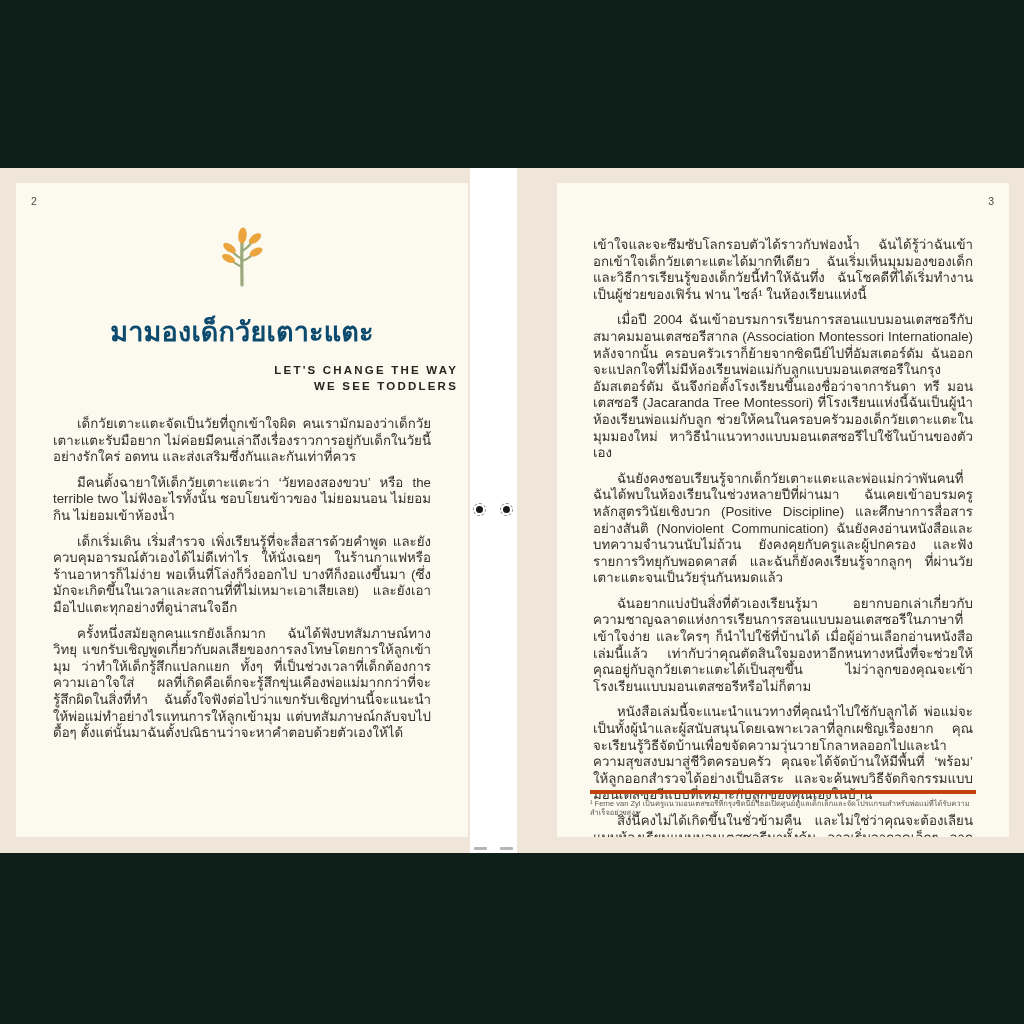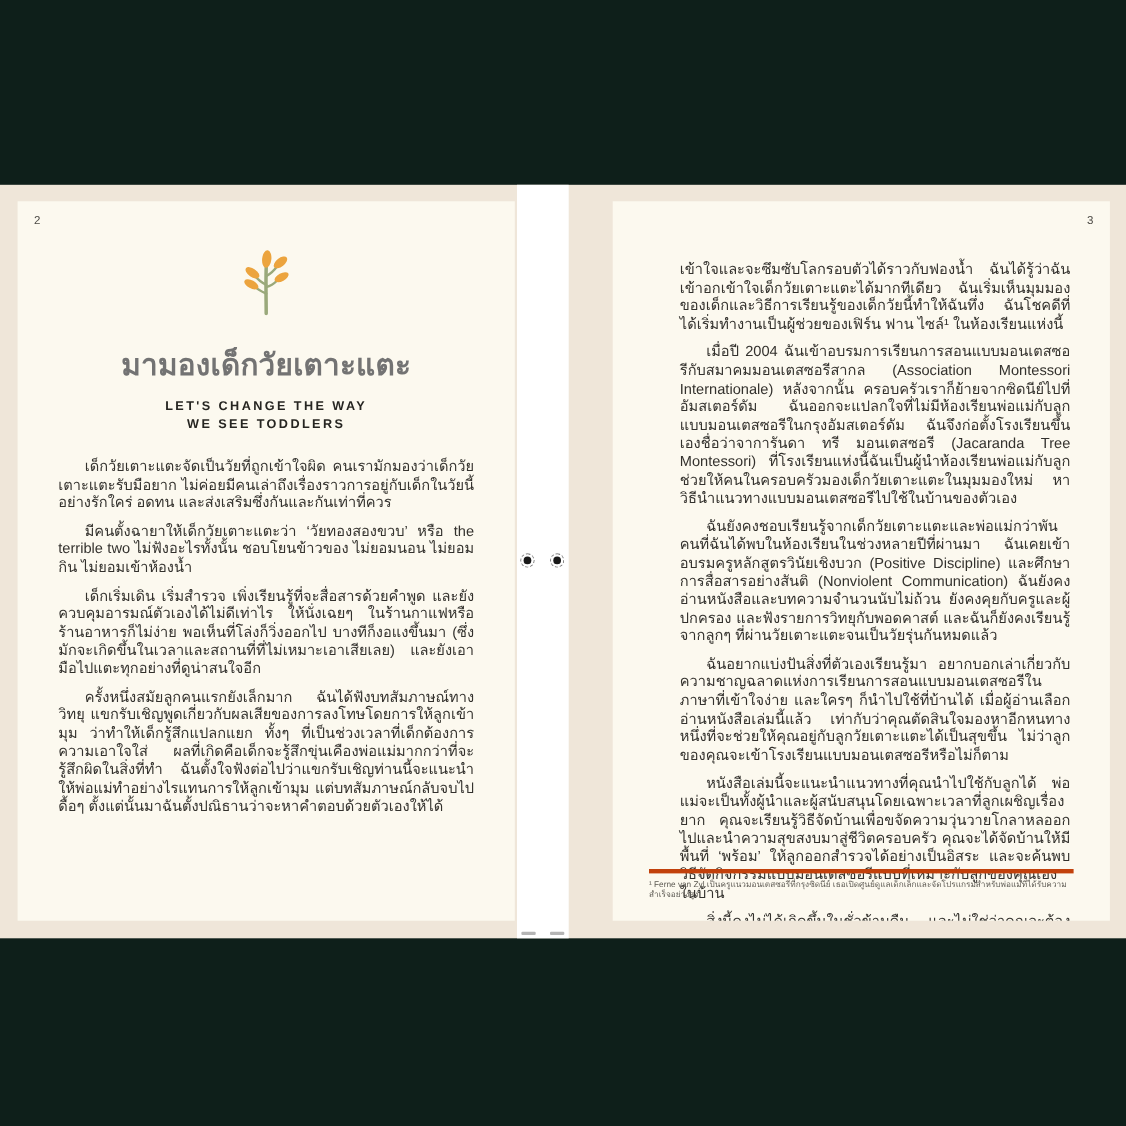--- a/index.html
+++ b/index.html
@@ -25,33 +25,33 @@
   }
   .pagenum {
     position:absolute; top:12px; font-size:10.5px; color:#4c4a45;
   }
   .pagenum-left  { left:15px; }
   .pagenum-right { right:15px; }
   .ornament { display:block; margin:44px auto 0; }
   .title {
     margin:28px 10px 0; text-align:center;
     font-size:27px; line-height:34px; font-weight:700;
-    color:#737373; letter-spacing:0.2px;
+    color:#0c4a6e; letter-spacing:0.2px;
   }
   .subtitle {
-    margin:14px 10px 0; text-align:center;
+    margin:14px 10px 0; text-align:right;
     font-size:11.5px; line-height:15.5px; font-weight:700;
     letter-spacing:2.2px; color:#262521;
   }
   .body-text {
     font-size:13.3px; line-height:16.6px; color:#33312d;
     text-align:justify;
   }
   .lbody { padding:22px 37px 0; }
-  .rbody { padding:54px 36px 0;margin-left:25px; }
+  .rbody { padding:54px 36px 0; }
   .body-text p.para { margin:0 0 9px; text-indent:24px; }
   .rbody p.para:first-child { text-indent:0; }
   .footnote {
     position:absolute; left:33px; right:33px; bottom:20px;
     border-top:4px solid #c2410c; padding-top:5px;
     font-size:7.5px; line-height:9px; color:#5a5750; text-align:left;
   }
   .marker {
     position:absolute; top:335px; width:13px; height:13px;
     border:1.5px dashed #878787; border-radius:50%;

